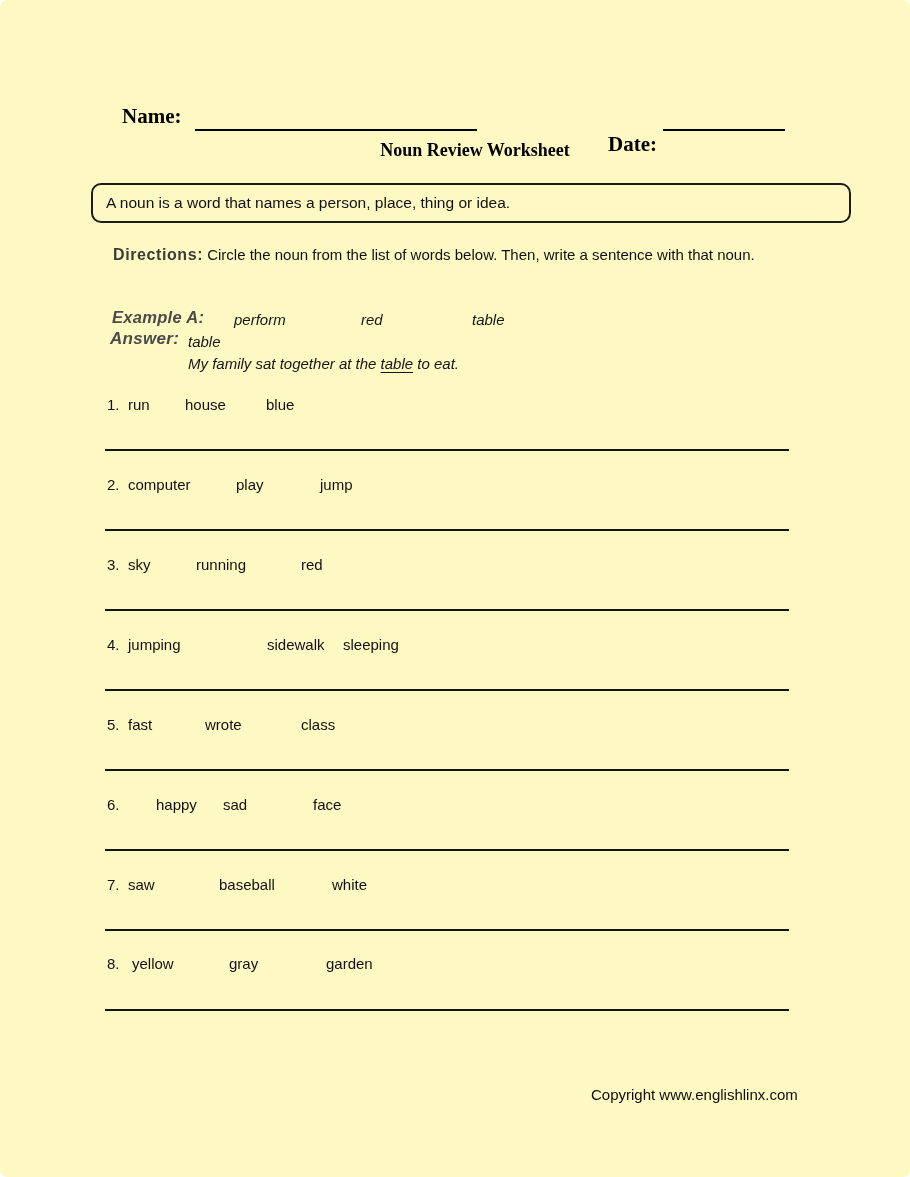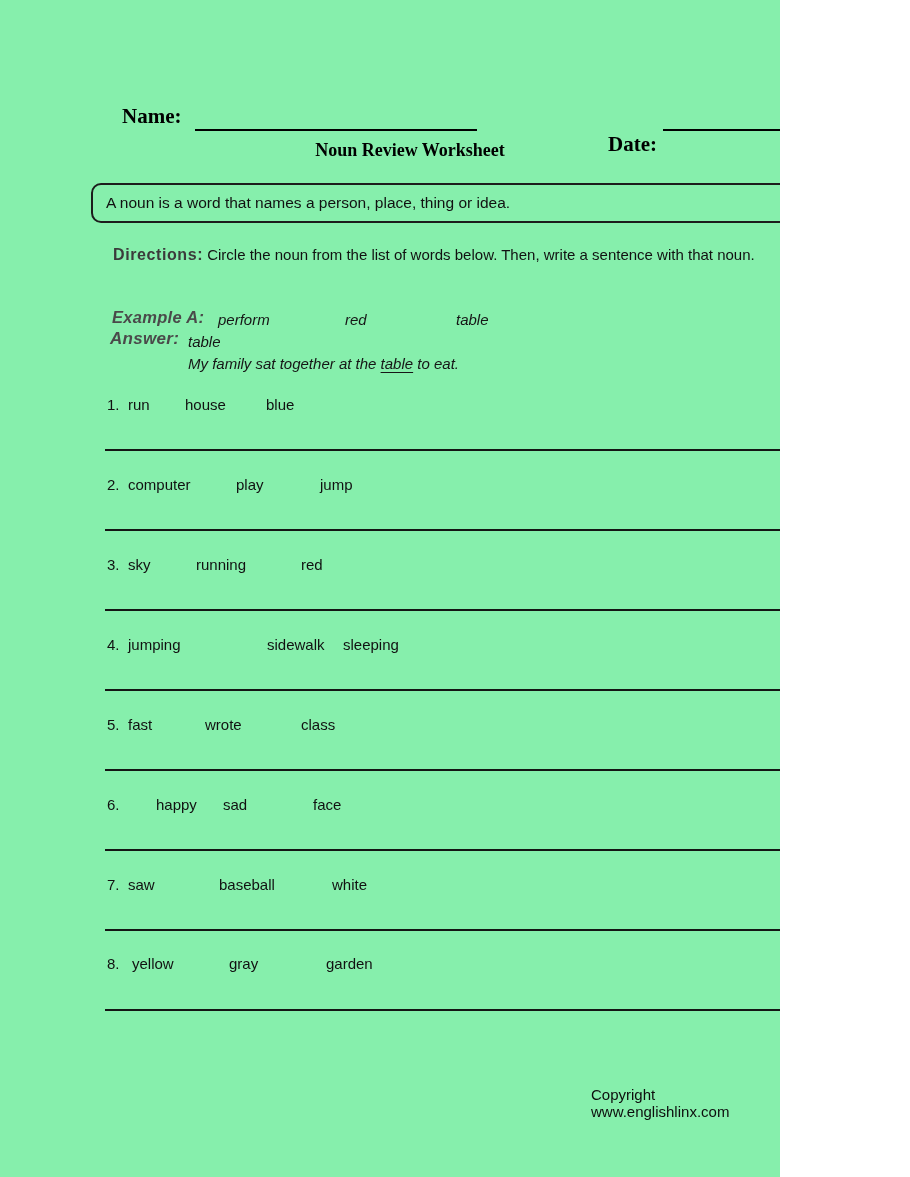--- a/index.html
+++ b/index.html
@@ -3,24 +3,25 @@
 <meta charset="utf-8">
 <style>
   * { margin: 0; padding: 0; box-sizing: border-box; }
   html, body { background: #ffffff; }
   body {
     font-family: "Liberation Sans", "DejaVu Sans", sans-serif;
     color: #1a1a1a;
   }
   .page {
     position: relative;
-    width: 780px;
+    width: 910px;
     height: 1177px;
-    background: #86efac;
+    background: #fef9c3;
     overflow: hidden;
+    border-radius: 7px;
   }
 
   
   .hdr-label {
     position: absolute;
     font-family: "Liberation Serif", "DejaVu Serif", serif;
     font-weight: 700;
     font-size: 21px;
     color: #000000;
   }
@@ -92,20 +93,21 @@
     font-size: 16.5px;
     letter-spacing: 0.3px;
     color: #4a4a4a;
   }
   .example-word {
     position: absolute;
     top: 311px;
     font-style: italic;
     font-size: 15px;
     color: #161616;
+    margin-left: 16px;
   }
   .example-word-0 { left: 218px; }
   .example-word-1 { left: 345px; }
   .example-word-2 { left: 456px; }
   .answer-label {
     position: absolute;
     left: 110px;
     top: 329px;
     font-weight: 700;
     font-style: italic;

